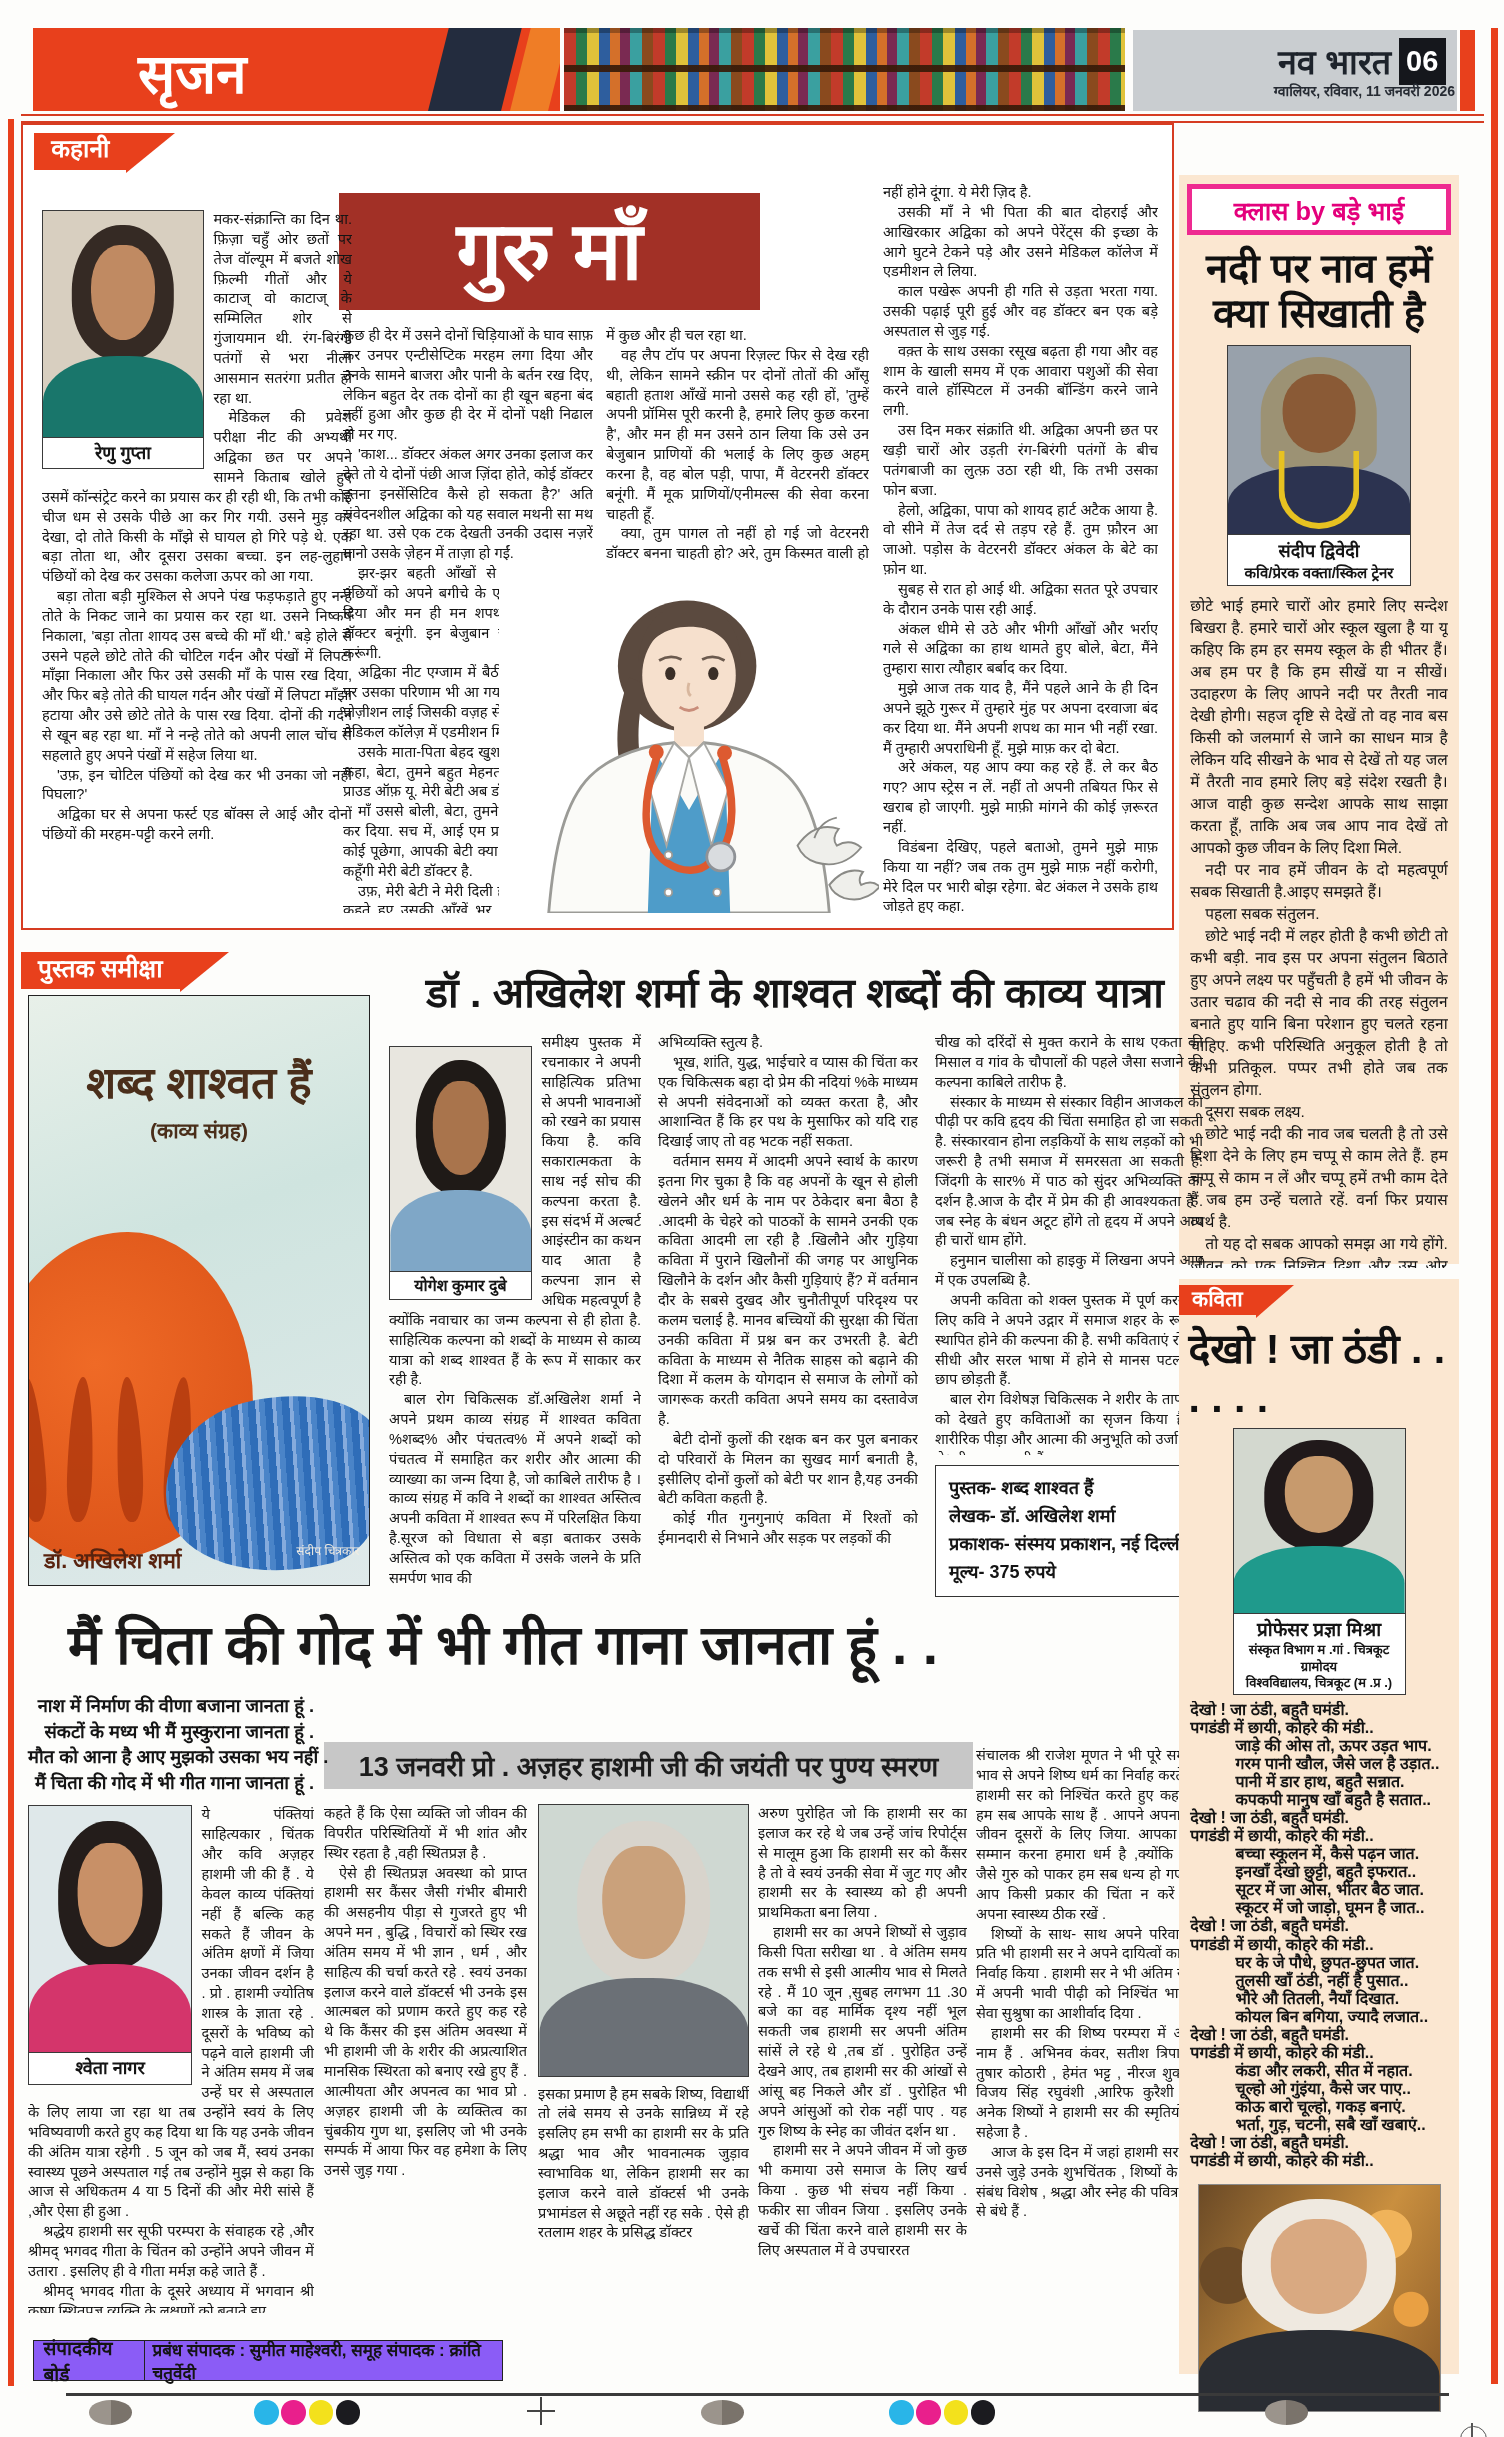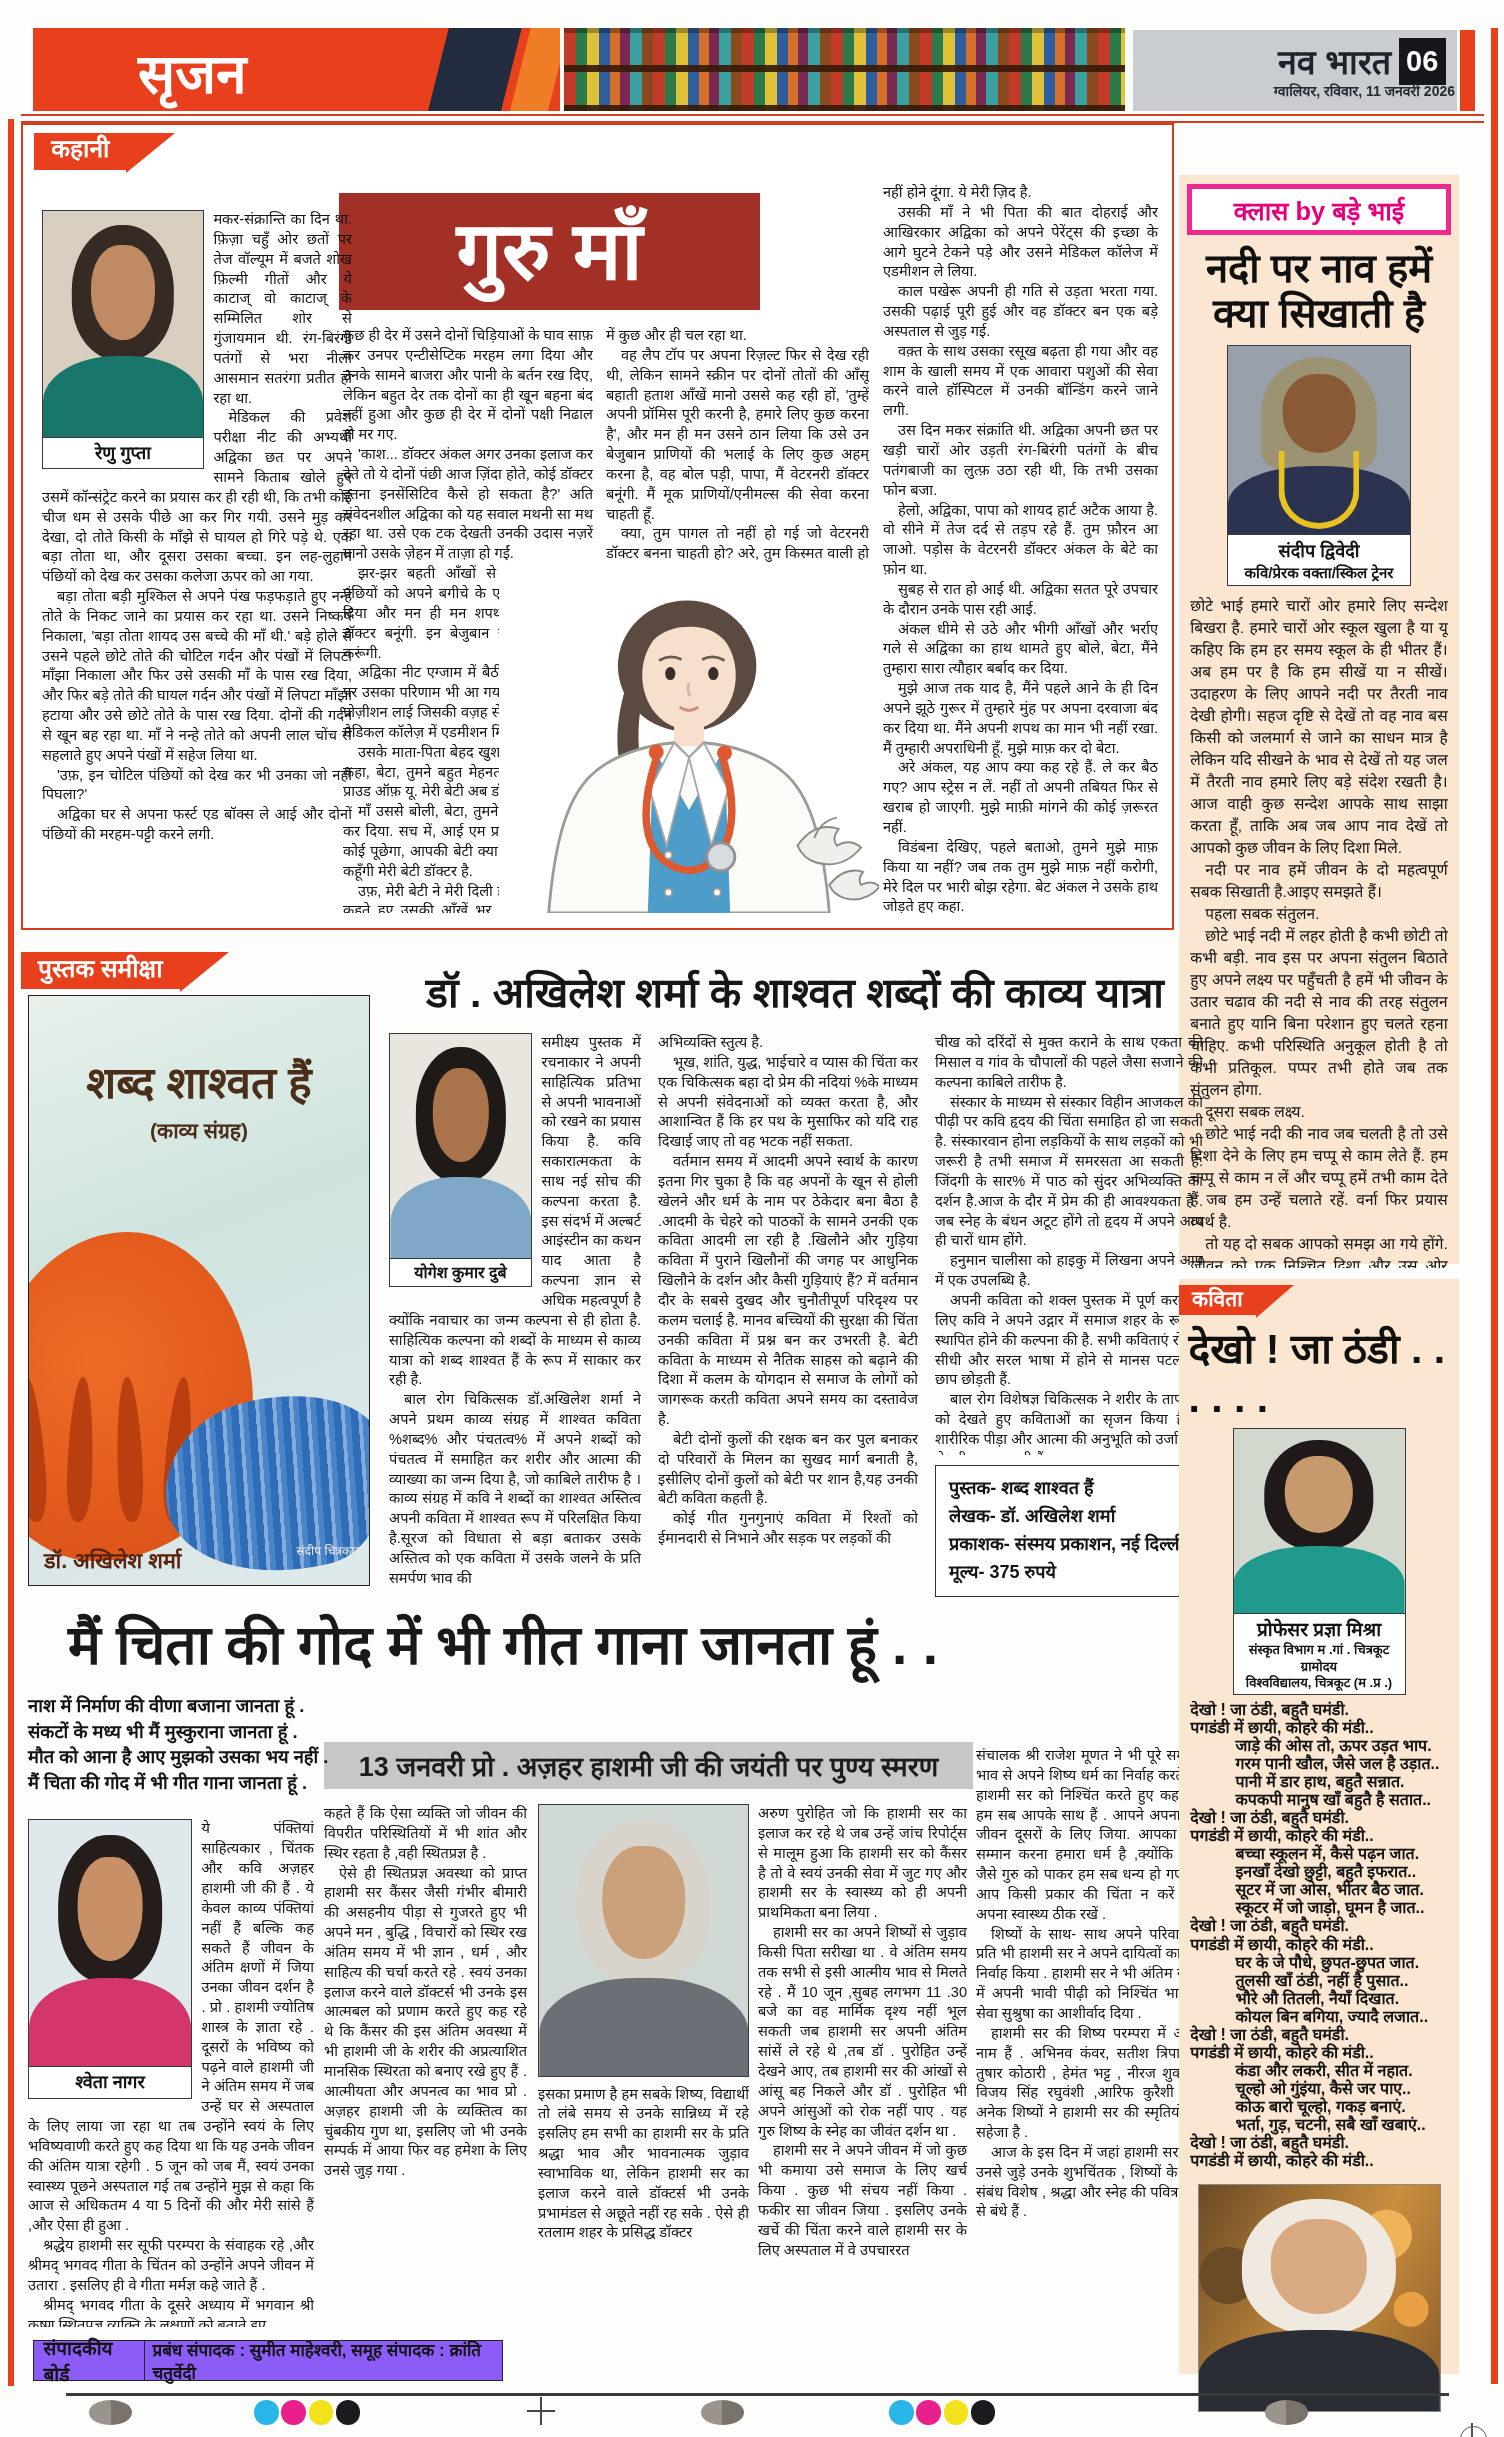--- a/index.html
+++ b/index.html
@@ -103,21 +103,21 @@
         border-radius:45% 55% 35% 65%/50% 40% 60% 50%;}
   .egg{position:absolute;left:55%;bottom:13%;width:60px;height:43px;background:#f7f2e6;
         border-radius:50%;transform:rotate(-18deg);border:1.9px solid #c24a12;}
   .cover-author{position:absolute;left:15px;bottom:11.3px;font-size:21.6px;font-weight:800;color:#58230f;}
   .cover-sign{position:absolute;right:9.4px;bottom:26px;font-size:12.2px;color:#f3ede2;}
   
   .mem-head{left:28px;top:1605px;width:950px;text-align:center;font-size:55px;font-weight:800;color:#191919;}
   .mem-strap{left:324px;top:1742px;width:649px;height:47px;background:#c7c7c7;display:flex;align-items:center;
              justify-content:center;font-size:27px;font-weight:800;color:#1c1c1c;}
   .mem-left{left:28px;top:1693px;width:286px;height:643px;}
-  .verse{font-weight:700;font-size:18.3px;line-height:1.4;text-align:left;margin-bottom:24px;}
+  .verse{font-weight:700;font-size:18.3px;line-height:1.4;text-align:right;margin-bottom:10px;}
   .verse div{white-space:nowrap;}
   .mem-m1{left:324px;top:1804px;width:203px;height:529px;}
   .mem-photo-col{left:538px;top:1804px;width:211px;height:576px;}
   .mem-m2{left:758px;top:1804px;width:209px;height:576px;}
   .mem-r{left:976px;top:1746px;width:228px;height:634px;}
   
   .rail-poem{left:1179px;top:1279px;width:280px;height:1095px;}
   .poem-head{font-size:41px;font-weight:800;margin:40px 9.4px 5.6px;color:#101010;}
   .poem-photo{width:173px;margin:3.8px auto 5.6px;}
   .poem-cap-name{font-size:19px;font-weight:800;}
@@ -299,21 +299,21 @@
       <span class="flame" style="left:68%;transform:rotate(4deg);"></span>
     </div>
     <div class="egg"></div>
     <div class="wave"></div>
     <div class="cover-author">डॉ. अखिलेश शर्मा</div>
     <div class="cover-sign">संदीप चित्रकार</div>
   </div>
   <div class="abs rev-head">डॉ . अखिलेश शर्मा के शाश्वत शब्दों की काव्य यात्रा</div>
   <div class="abs rev-body">
     <div class="rev-c1 txt">
-      <div class="photo-float" style="width:143px;margin-top:0;">
+      <div class="photo-float" style="width:143px;margin-top:13px;">
         <div class="photo-frame" style="height:224px;">
           <div class="portrait p-yogesh">
               <span class="pt-hair"></span>
               <span class="pt-face"></span>
               <span class="pt-torso"></span>
             </div>
         </div>
         <div class="caption" style="font-size:16px;">योगेश कुमार दुबे</div>
       </div>
       <div>

